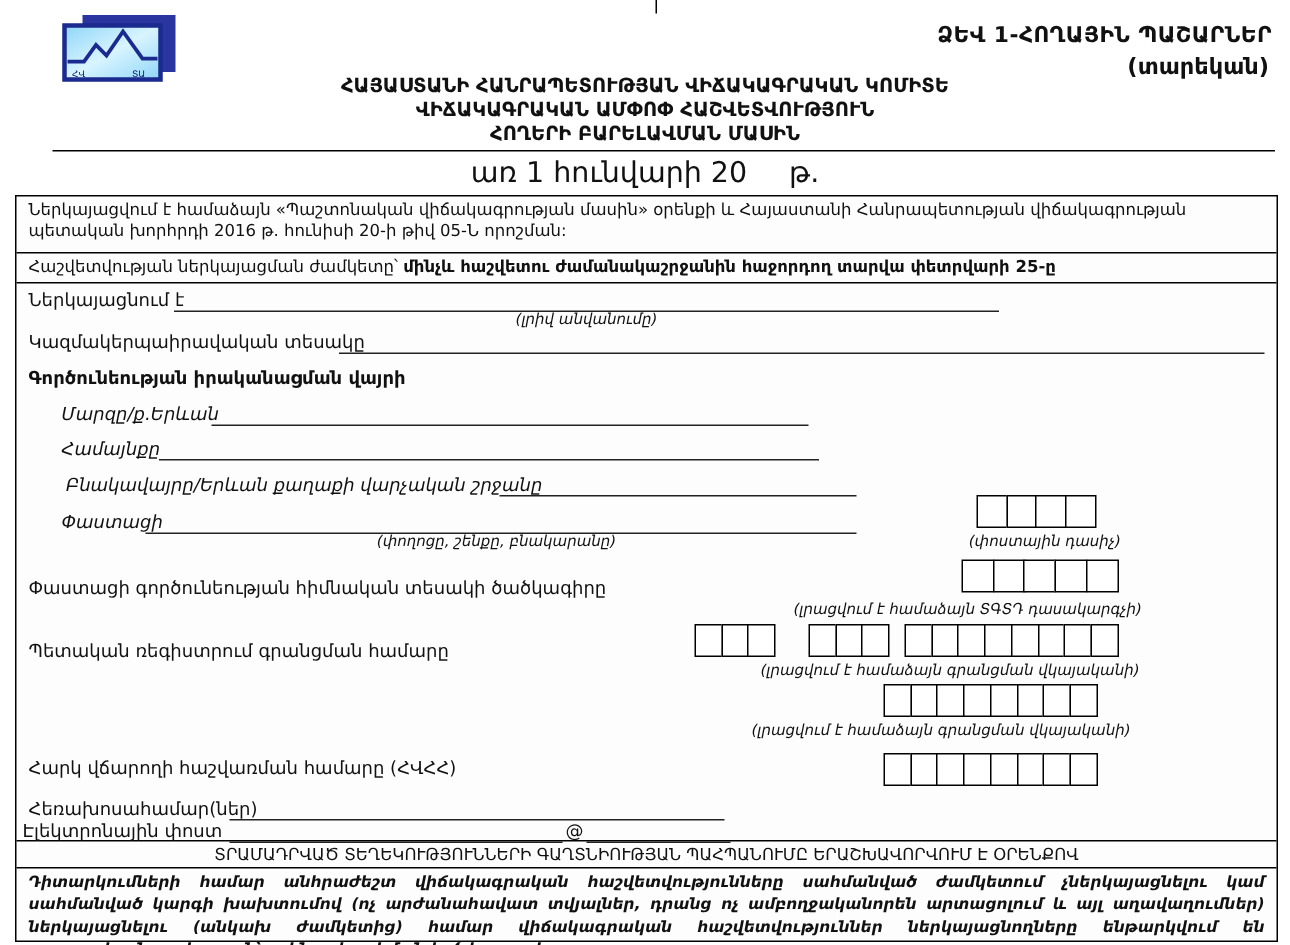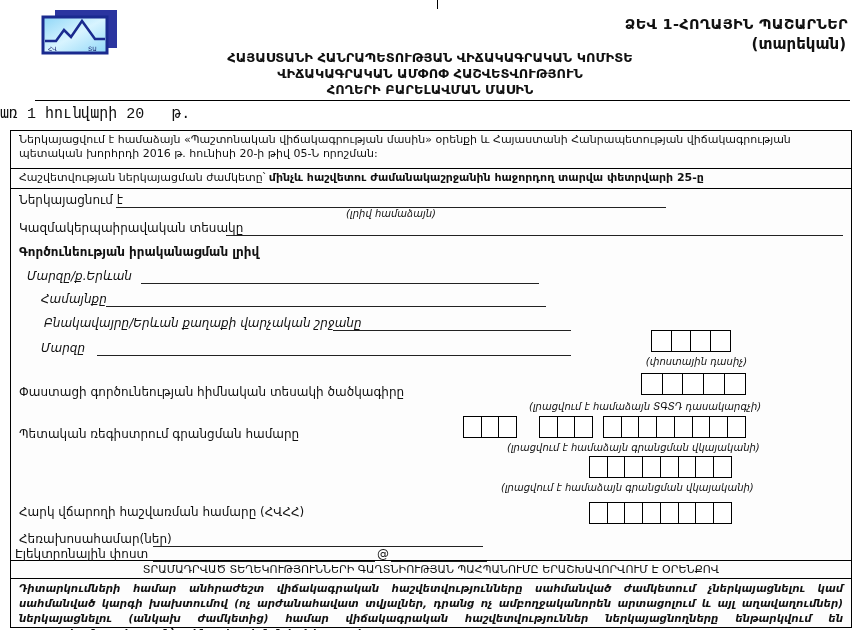--- a/index.html
+++ b/index.html
@@ -8,21 +8,21 @@
     font-family:"DejaVu Sans",sans-serif;color:#111;overflow:hidden;
   }
   .crop-mark{position:absolute;left:437px;top:0;width:1px;height:9px;background:#000;}
   
   .logo{position:absolute;left:40px;top:8px;width:82px;height:50px;}
   .form-code{position:absolute;right:12px;top:16px;font-size:14.5px;font-weight:bold;letter-spacing:.3px;}
   .form-period{position:absolute;right:14px;top:35px;font-size:15px;font-weight:bold;}
   .org-line{position:absolute;left:0;right:0;text-align:center;font-weight:bold;font-size:13px;}
   .l1{top:50px;} .l2{top:66px;} .l3{top:82px;}
   .head-rule{position:absolute;left:35px;right:10px;top:100px;border-top:1.5px solid #000;}
-  .date-line{position:absolute;left:0;right:0;top:104px;font-size:15px;font-family:Liberation Mono, monospace;}
+  .date-line{position:absolute;left:0;right:0;top:104px;text-align:center;font-size:19px;}
   .date-gap{display:inline-block;width:28px;}
   
   .table{position:absolute;left:10px;top:130px;width:840px;height:496px;border:1.2px solid #000;background:#fdfdfd;}
   .row{box-sizing:border-box;border-bottom:1px solid #000;}
   .notice{height:38px;padding:2px 8px;font-size:11px;line-height:1.3;}
   .deadline{height:20px;padding:2px 8px;font-size:11px;}
   .fields{position:relative;height:372px;}
   .conf{height:18px;text-align:center;font-size:11px;padding-top:2px;}
   .liability{height:49px;border-bottom:none;padding:2px 8px;font-size:10.3px;font-style:italic;font-weight:bold;text-align:justify;line-height:1.45;}
   
@@ -80,38 +80,39 @@
     <div class="row notice">Ներկայացվում է համաձայն «Պաշտոնական վիճակագրության մասին» օրենքի և  Հայաստանի Հանրապետության  վիճակագրության պետական խորհրդի 2016 թ. հունիսի 20-ի թիվ 05-Ն որոշման:</div>
 
     <div class="row deadline">
       <span>Հաշվետվության ներկայացման ժամկետը՝ </span><b>մինչև հաշվետու ժամանակաշրջանին հաջորդող տարվա  փետրվարի 25-ը</b>
     </div>
 
     <div class="row fields">
 
       <div class="lbl" style="left:8px;top:4px;">Ներկայացնում է</div>
       <div class="wline" style="left:105px;top:4px;width:550px;"></div>
-      <div class="hint ctr" style="left:240px;top:19px;width:280px;">(լրիվ համաձայն)</div>
+      <div class="hint ctr" style="left:240px;top:19px;width:280px;">(լրիվ անվանումը)</div>
 
       <div class="lbl" style="left:8px;top:32px;">Կազմակերպաիրավական տեսակը</div>
       <div class="wline" style="left:215px;top:32px;width:617px;"></div>
 
-      <div class="lbl b" style="left:8px;top:56px;">Գործունեության իրականացման լրիվ</div>
+      <div class="lbl b" style="left:8px;top:56px;">Գործունեության իրականացման վայրի</div>
 
-      <div class="lbl i" style="left:16px;top:80px;">Մարզը/ք.Երևան</div>
+      <div class="lbl i" style="left:30px;top:80px;">Մարզը/ք.Երևան</div>
       <div class="wline" style="left:130px;top:80px;width:398px;"></div>
 
       <div class="lbl i" style="left:30px;top:103px;">Համայնքը</div>
       <div class="wline" style="left:95px;top:103px;width:440px;"></div>
 
       <div class="lbl i" style="left:33px;top:127px;">Բնակավայրը/Երևան քաղաքի վարչական շրջանը</div>
       <div class="wline" style="left:322px;top:127px;width:238px;"></div>
 
-      <div class="lbl i" style="left:30px;top:152px;">Մարզը</div>
+      <div class="lbl i" style="left:30px;top:152px;">Փաստացի</div>
       <div class="wline" style="left:86px;top:152px;width:474px;"></div>
+      <div class="hint ctr" style="left:180px;top:167px;width:280px;">(փողոցը, շենքը, բնակարանը)</div>
 
       <div class="boxes w21" style="left:640px;top:141px;">
           <span class="cell"></span>
           <span class="cell"></span>
           <span class="cell"></span>
           <span class="cell"></span>
         </div>
       <div class="hint ctr" style="left:623px;top:167px;width:125px;">(փոստային դասիչ)</div>
 
       <div class="lbl" style="left:8px;top:196px;">Փաստացի գործունեության հիմնական տեսակի ծածկագիրը</div>

